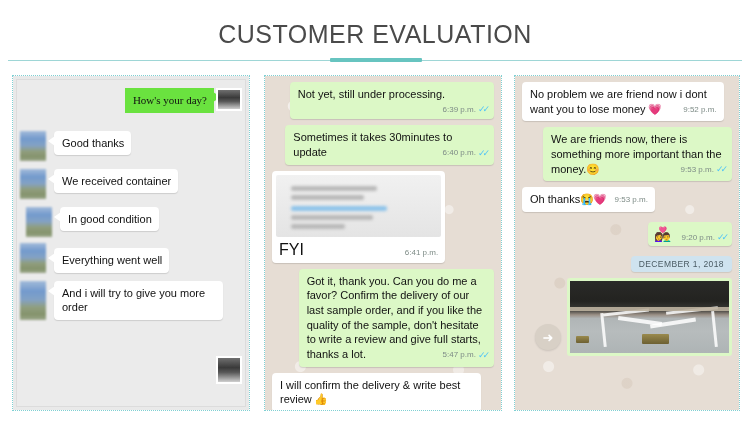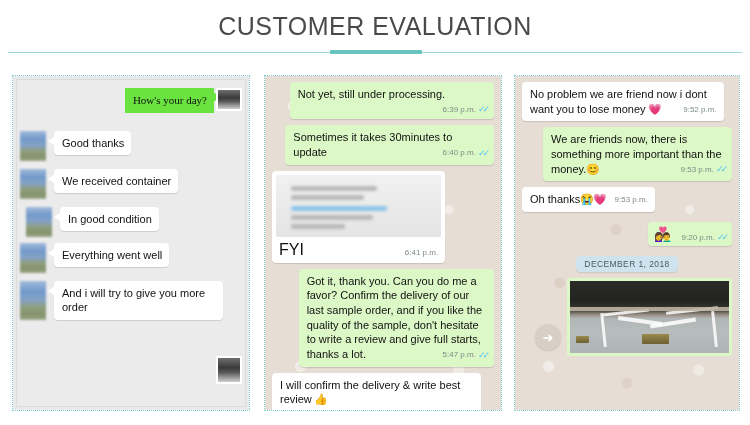--- a/index.html
+++ b/index.html
@@ -15,21 +15,21 @@
   #page {
     position: relative;
     width: 750px;
     height: 425px;
     background: #ffffff;
   }
 
   
   .header {
     position: absolute;
-    top: 0; left: 0;
+    top: 8px; left: 0;
     width: 592px;
     height: 62px;
   }
   .header-title {
     position: absolute;
     top: 12px;
     left: 0;
     width: 750px;
     text-align: center;
     font-size: 25px;
@@ -220,21 +220,21 @@
   .date-chip {
     display: inline-block;
     background: #cfe3ef;
     color: #4a5b63;
     font-size: 8.5px;
     letter-spacing: .4px;
     padding: 3px 8px;
     border-radius: 4px;
     box-shadow: 0 1px 1px rgba(0,0,0,.1);
   }
-  .center { display: flex; justify-content: center; margin: 4px 0 6px; }
+  .center { display: flex; justify-content: flex-end; margin: 4px 0 6px; }
 
   
   .photo-row { display: flex; align-items: flex-end; justify-content: flex-end; }
   .fwd-btn {
     width: 26px; height: 26px;
     border-radius: 50%;
     background: #d8d0c6;
     display: flex; align-items: center; justify-content: center;
     color: #ffffff;
     font-size: 13px;
@@ -309,21 +309,21 @@
           </div>
         </div>
 
         <div class="row in" style="margin-top:8px;margin-left:6px;">
           <div class="avatar-strip"></div>
           <div class="bubble white rd shadow tail-l" style="margin-left:8px;">
             <span>In good condition</span>
           </div>
         </div>
 
-        <div class="row in" style="margin-top:0;">
+        <div class="row in" style="margin-top:0;align-items:flex-end;">
           <div class="avatar-strip"></div>
           <div class="bubble white rd shadow tail-l" style="margin-left:8px;">
             <span>Everything went well</span>
           </div>
         </div>
 
         <div class="row in" style="margin-top:8px;">
           <div class="avatar-strip"></div>
           <div class="bubble white rd shadow tail-l" style="margin-left:8px;max-width:76%;">
             <span>And i will try to give you more order</span>

